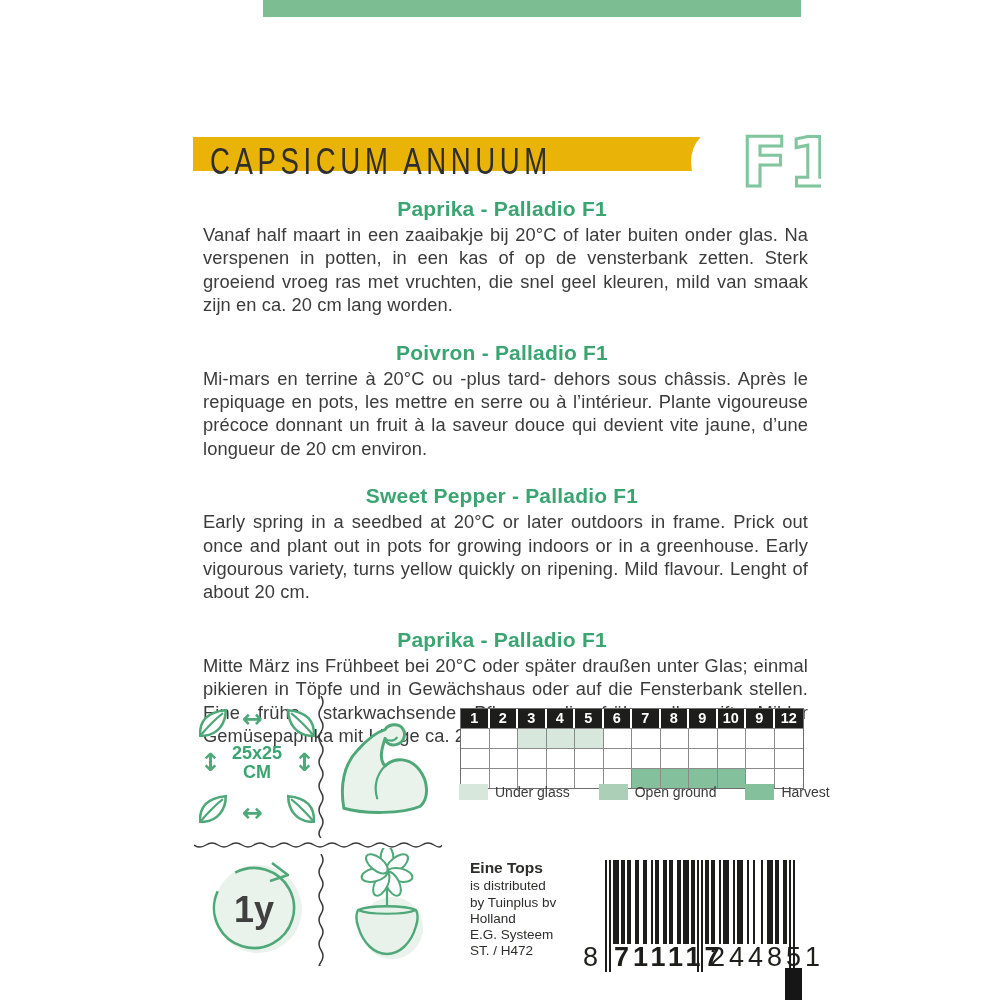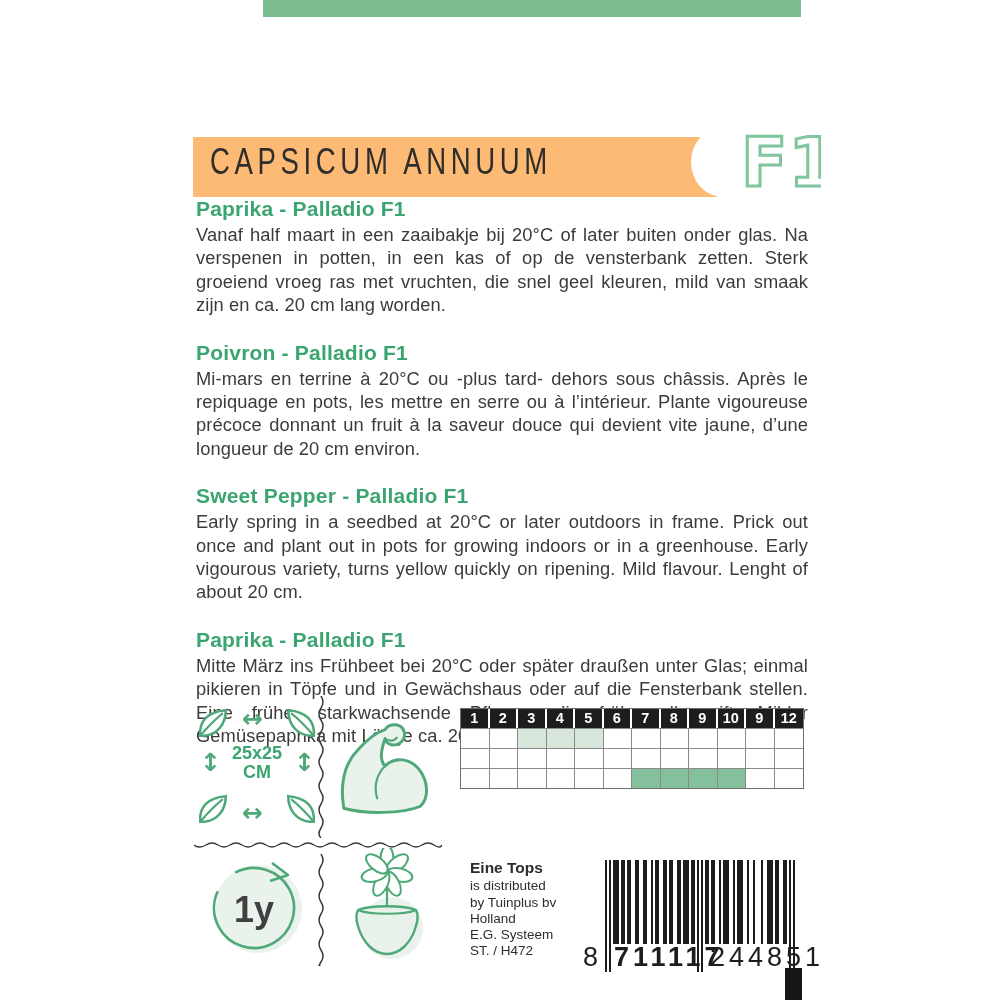--- a/index.html
+++ b/index.html
@@ -3,33 +3,33 @@
 <meta charset="utf-8">
 <style>
   html,body{margin:0;padding:0;background:#fff;}
   .page{position:relative;width:1000px;height:1000px;background:#fff;overflow:hidden;
         font-family:"Liberation Sans",sans-serif;color:#3b3b3b;}
 
   
   .top-bar{position:absolute;left:263px;top:0;width:538px;height:17px;}
 
   
-  .banner{position:absolute;left:193px;top:137px;width:524px;height:60px;background:#fdba74;}
+  .banner{position:absolute;left:193px;top:137px;width:524px;height:34px;background:#eab308;}
   .banner::after{content:'';position:absolute;right:-38px;top:-10px;width:64px;height:70px;
                  background:#fff;border-radius:50%;}
   .species-title{display:inline-block;margin-left:17px;line-height:49px;font-size:30px;
                  letter-spacing:5px;color:#2e2e2c;font-weight:400;
                  transform:scale(.92,1.22);transform-origin:left center;white-space:nowrap;}
 
   .f1-badge{position:absolute;left:725px;top:122px;margin-left:12px;}
 
   
   .sections{position:absolute;left:196px;top:197px;width:612px;}
-  .sections h2{margin:0 0 2px 0;font-size:21px;font-weight:bold;color:#3aa570;letter-spacing:.2px;}
-  .sections p{margin:0 0 24px 0;font-size:18.3px;line-height:23.4px;color:#3b3b3b;
+  .sections h2{margin:0 0 2px 0;font-size:21px;font-weight:bold;color:#3aa570;letter-spacing:.2px;text-align:center;}
+  .sections p{margin:0 0 24px 7px;font-size:18.3px;line-height:23.4px;color:#3b3b3b;
               text-align:justify;letter-spacing:.1px;}
 
   
   .abs{position:absolute;}
   .divider path{fill:none;stroke:#3a3a3a;stroke-width:1.5;}
 
   .spacing-box{left:194px;top:700px;width:126px;height:132px;}
   .spacing-box .leaf{position:absolute;}
   .spacing-arrow{position:absolute;font-family:"DejaVu Sans",sans-serif;color:#4fa878;
                  font-weight:bold;font-size:25px;line-height:25px;}
@@ -183,20 +183,28 @@
       <div class="cal-cell"></div>
       <div class="cal-cell"></div>
       <div class="cal-cell"></div>
       <div class="cal-cell"></div>
       <div class="cal-cell" style="background: rgb(132, 192, 155);"></div>
       <div class="cal-cell" style="background: rgb(132, 192, 155);"></div>
       <div class="cal-cell" style="background: rgb(132, 192, 155);"></div>
       <div class="cal-cell" style="background: rgb(132, 192, 155);"></div>
       <div class="cal-cell"></div>
       <div class="cal-cell last"></div>
+    </div>
+  <div id="cal-legend">
+      <div class="leg-sw" style="background: rgb(215, 231, 220);"></div>
+      <div class="leg-lb">Under glass</div>
+      <div class="leg-sw" style="background: rgb(171, 208, 183);"></div>
+      <div class="leg-lb">Open ground</div>
+      <div class="leg-sw" style="background: rgb(132, 192, 155);"></div>
+      <div class="leg-lb">Harvest</div>
     </div>
 
   <svg class="abs divider" style="left:194px;top:840px" width="248" height="10" viewBox="0 0 248 10">
     <path d="M0 5 Q6 9 12 5 T24 5 T36 5 T48 5 T60 5 T72 5 T84 5 T96 5 T108 5 T120 5 T132 5 T144 5 T156 5 T168 5 T180 5 T192 5 T204 5 T216 5 T228 5 T240 5 T248 5"></path>
   </svg>
 
   <div class="abs cycle-box">
     <svg width="104" height="104" viewBox="0 0 104 104">
       <circle cx="56" cy="54" r="44" fill="#eaf2ec"></circle>
       <circle cx="52" cy="53" r="40" fill="none" stroke="#4fa878" stroke-width="2.6" stroke-dasharray="225 26" transform="rotate(-118 52 53)"></circle>

